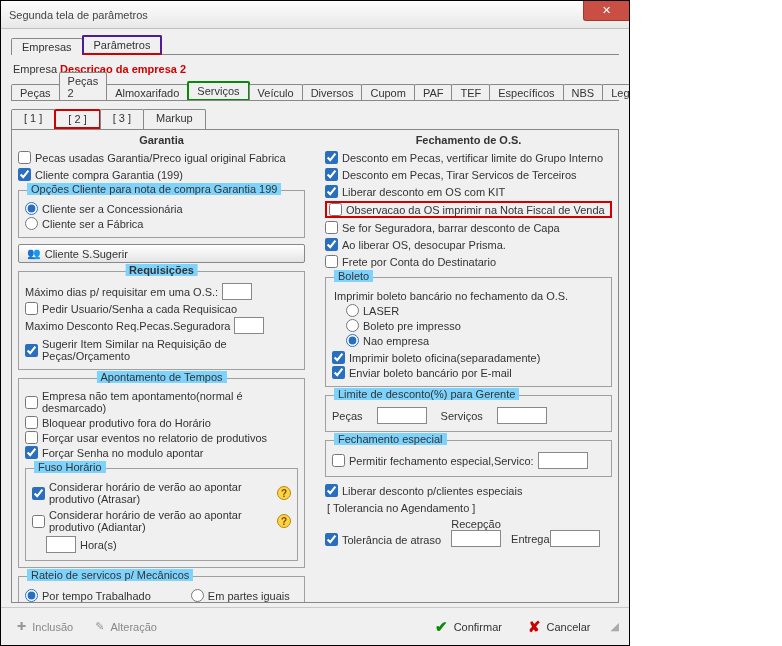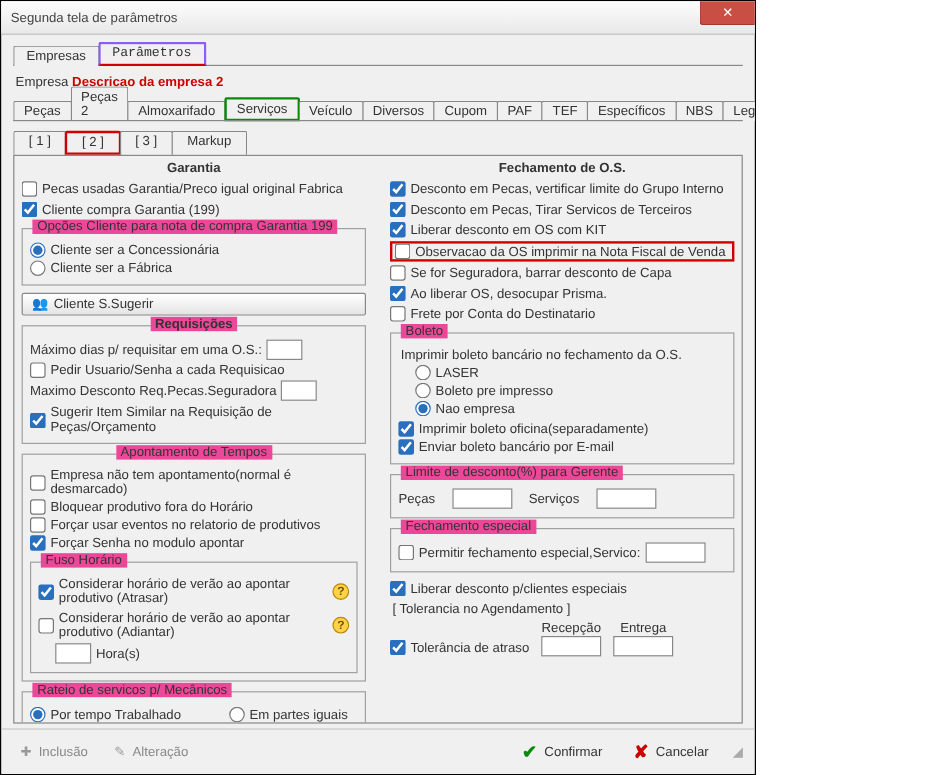--- a/index.html
+++ b/index.html
@@ -5,38 +5,38 @@
   * { box-sizing: border-box; font-family: Tahoma, Arial, sans-serif; font-size: 11px; }
   body { margin: 0; background: #fff; }
   .window { width: 630px; height: 646px; border: 1px solid #000; background: #f0f0f0; display: flex; flex-direction: column; }
   .titlebar { height: 28px; background: linear-gradient(to bottom, #fdfdfd, #e8e8e8); border-bottom: 1px solid #c0c0c0; display: flex; align-items: center; padding: 0 0 0 8px; position: relative; }
   .titlebar .title { color: #444; }
   .closebtn { position: absolute; right: 0; top: 0; width: 46px; height: 20px; background: #c94f44; color: #fff; display: flex; align-items: center; justify-content: center; border-left: 1px solid #a03a30; border-bottom: 1px solid #a03a30; border-bottom-left-radius: 3px; font-size: 13px; }
   .content { flex: 1; padding: 6px 10px 4px 10px; display: flex; flex-direction: column; overflow: hidden; }
   .tabrow { display: flex; align-items: flex-end; height: 20px; position: relative; }
   .tab { padding: 2px 10px; border: 1px solid #888; border-bottom: none; background: #f0f0f0; margin-right: -1px; border-top-left-radius: 2px; border-top-right-radius: 2px; cursor: default; position: relative; color: #333; }
   .tab.active { background: #f0f0f0; z-index: 2; }
-  .tab.hl { border: 2px solid #8b5cf6; border-bottom: 2px solid #d10000; font-family: Liberation Mono, monospace; }
+  .tab.hl { border: 2px solid #4c1d95; border-bottom: 2px solid #d10000; }
   .tabline { height: 1px; background: #888; margin-top: -1px; margin-bottom: 4px; }
   .empresa-line { padding: 4px 2px 6px 2px; color: #333; }
   .empresa-line .desc { color: #d10000; font-weight: bold; }
   .subtabrow { display: flex; align-items: flex-end; height: 20px; }
   .subtab { padding: 2px 8px; border: 1px solid #888; border-bottom: none; background: #f0f0f0; margin-right: -1px; border-top-left-radius: 2px; border-top-right-radius: 2px; color: #333; }
   .subtab.hl-green { border: 2px solid #0a8a0a; border-bottom: 2px solid #0a8a0a; }
   .numtabs { display: flex; margin-top: 4px; }
   .numtab { padding: 2px 12px; border: 1px solid #888; border-bottom: none; background: #f0f0f0; margin-right: -1px; border-top-left-radius: 2px; border-top-right-radius: 2px; color: #333; }
   .numtab.hl { border: 2px solid #d10000; border-bottom: 2px solid #d10000; }
   .panel { border: 1px solid #888; padding: 4px 6px 6px 6px; flex: 1; display: flex; gap: 20px; overflow: hidden; }
   .col { flex: 1; display: flex; flex-direction: column; gap: 2px; }
   .gheader { text-align: center; font-weight: bold; color: #333; margin-bottom: 2px; }
   .chk { display: flex; align-items: center; gap: 4px; padding: 1px 0; color: #333; }
   .chk input { margin: 0; width: 13px; height: 13px; accent-color: #2a6fbd; }
   .chk.hl-red { border: 2px solid #d10000; padding: 0px 2px; }
   .group { border: 1px solid #a0a0a0; position: relative; padding: 10px 6px 6px 6px; margin-top: 6px; }
-  .group .legend { position: absolute; top: -8px; left: 8px; background: #ec4899; padding: 0 4px; color: #333; }
+  .group .legend { position: absolute; top: -8px; left: 8px; background: #7dd3fc; padding: 0 4px; color: #333; }
   .radio { display: flex; align-items: center; gap: 4px; padding: 1px 0; color: #333; }
   .radio input { margin: 0; width: 13px; height: 13px; accent-color: #2a6fbd; }
   .btn { border: 1px solid #888; background: linear-gradient(#fff,#e4e4e4); padding: 2px 8px; display: inline-flex; align-items: center; gap: 4px; border-radius: 2px; margin: 4px 0; color: #333; }
   .row { display: flex; align-items: center; gap: 4px; padding: 1px 0; color: #333; }
   .inp { border: 1px solid #888; background: #fff; height: 17px; }
   .inp.sm { width: 30px; }
   .inp.md { width: 50px; }
   .q { width: 14px; height: 14px; border-radius: 50%; background: #ffd24a; border: 1px solid #b58a00; color: #775100; display: inline-flex; align-items: center; justify-content: center; font-weight: bold; font-size: 10px; }
   .section-label { color: #333; padding: 2px 0 1px 2px; }
   .footer { border-top: 1px solid #c8c8c8; height: 38px; display: flex; align-items: center; padding: 0 10px; gap: 14px; }
@@ -290,21 +290,21 @@
         <div class="section-label">[ Tolerancia no Agendamento ]</div>
         <div class="row" style="align-items:flex-end; gap:10px;">
           <label class="chk" style="flex:none;">
               <input type="checkbox" checked="" style="">
               <span>Tolerância de atraso</span>
             </label>
           <div style="display:flex;flex-direction:column;align-items:center;">
             <span>Recepção</span>
             <input class="inp md" style="">
           </div>
-          <div style="display:flex;flex-direction:column;align-items:center;">
+          <div style="display:flex;flex-direction:row;align-items:center;">
             <span>Entrega</span>
             <input class="inp md" style="">
           </div>
         </div>
       </div>
     </div>
   </div>
 
   <div class="footer">
     <div class="left">

